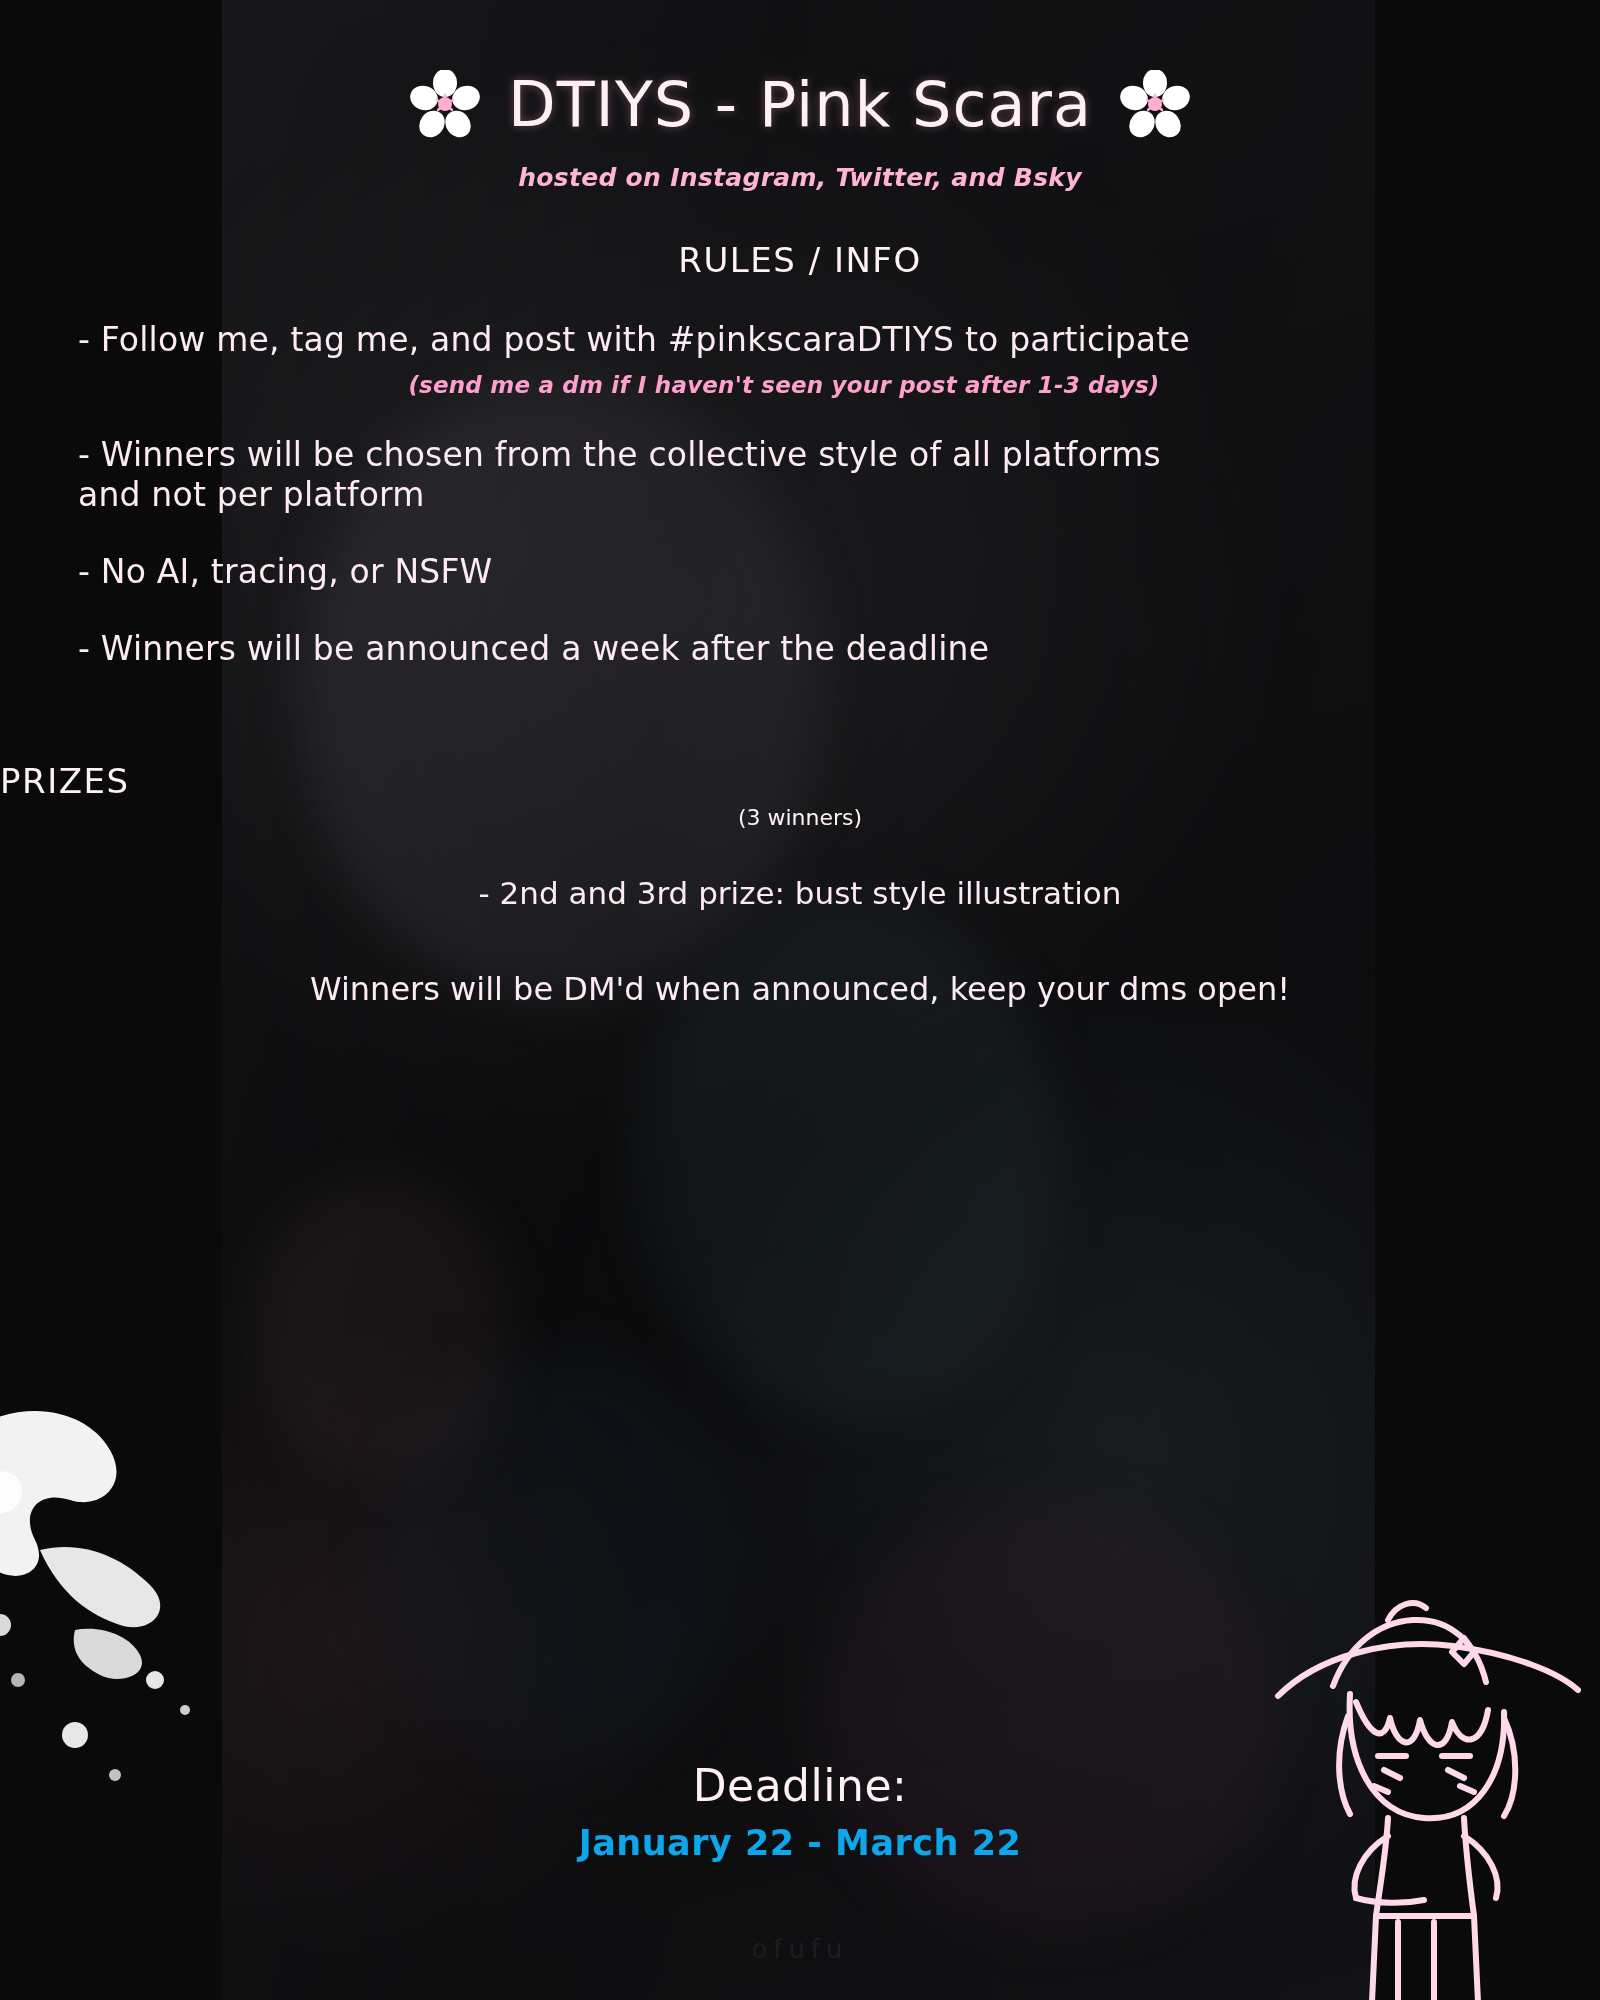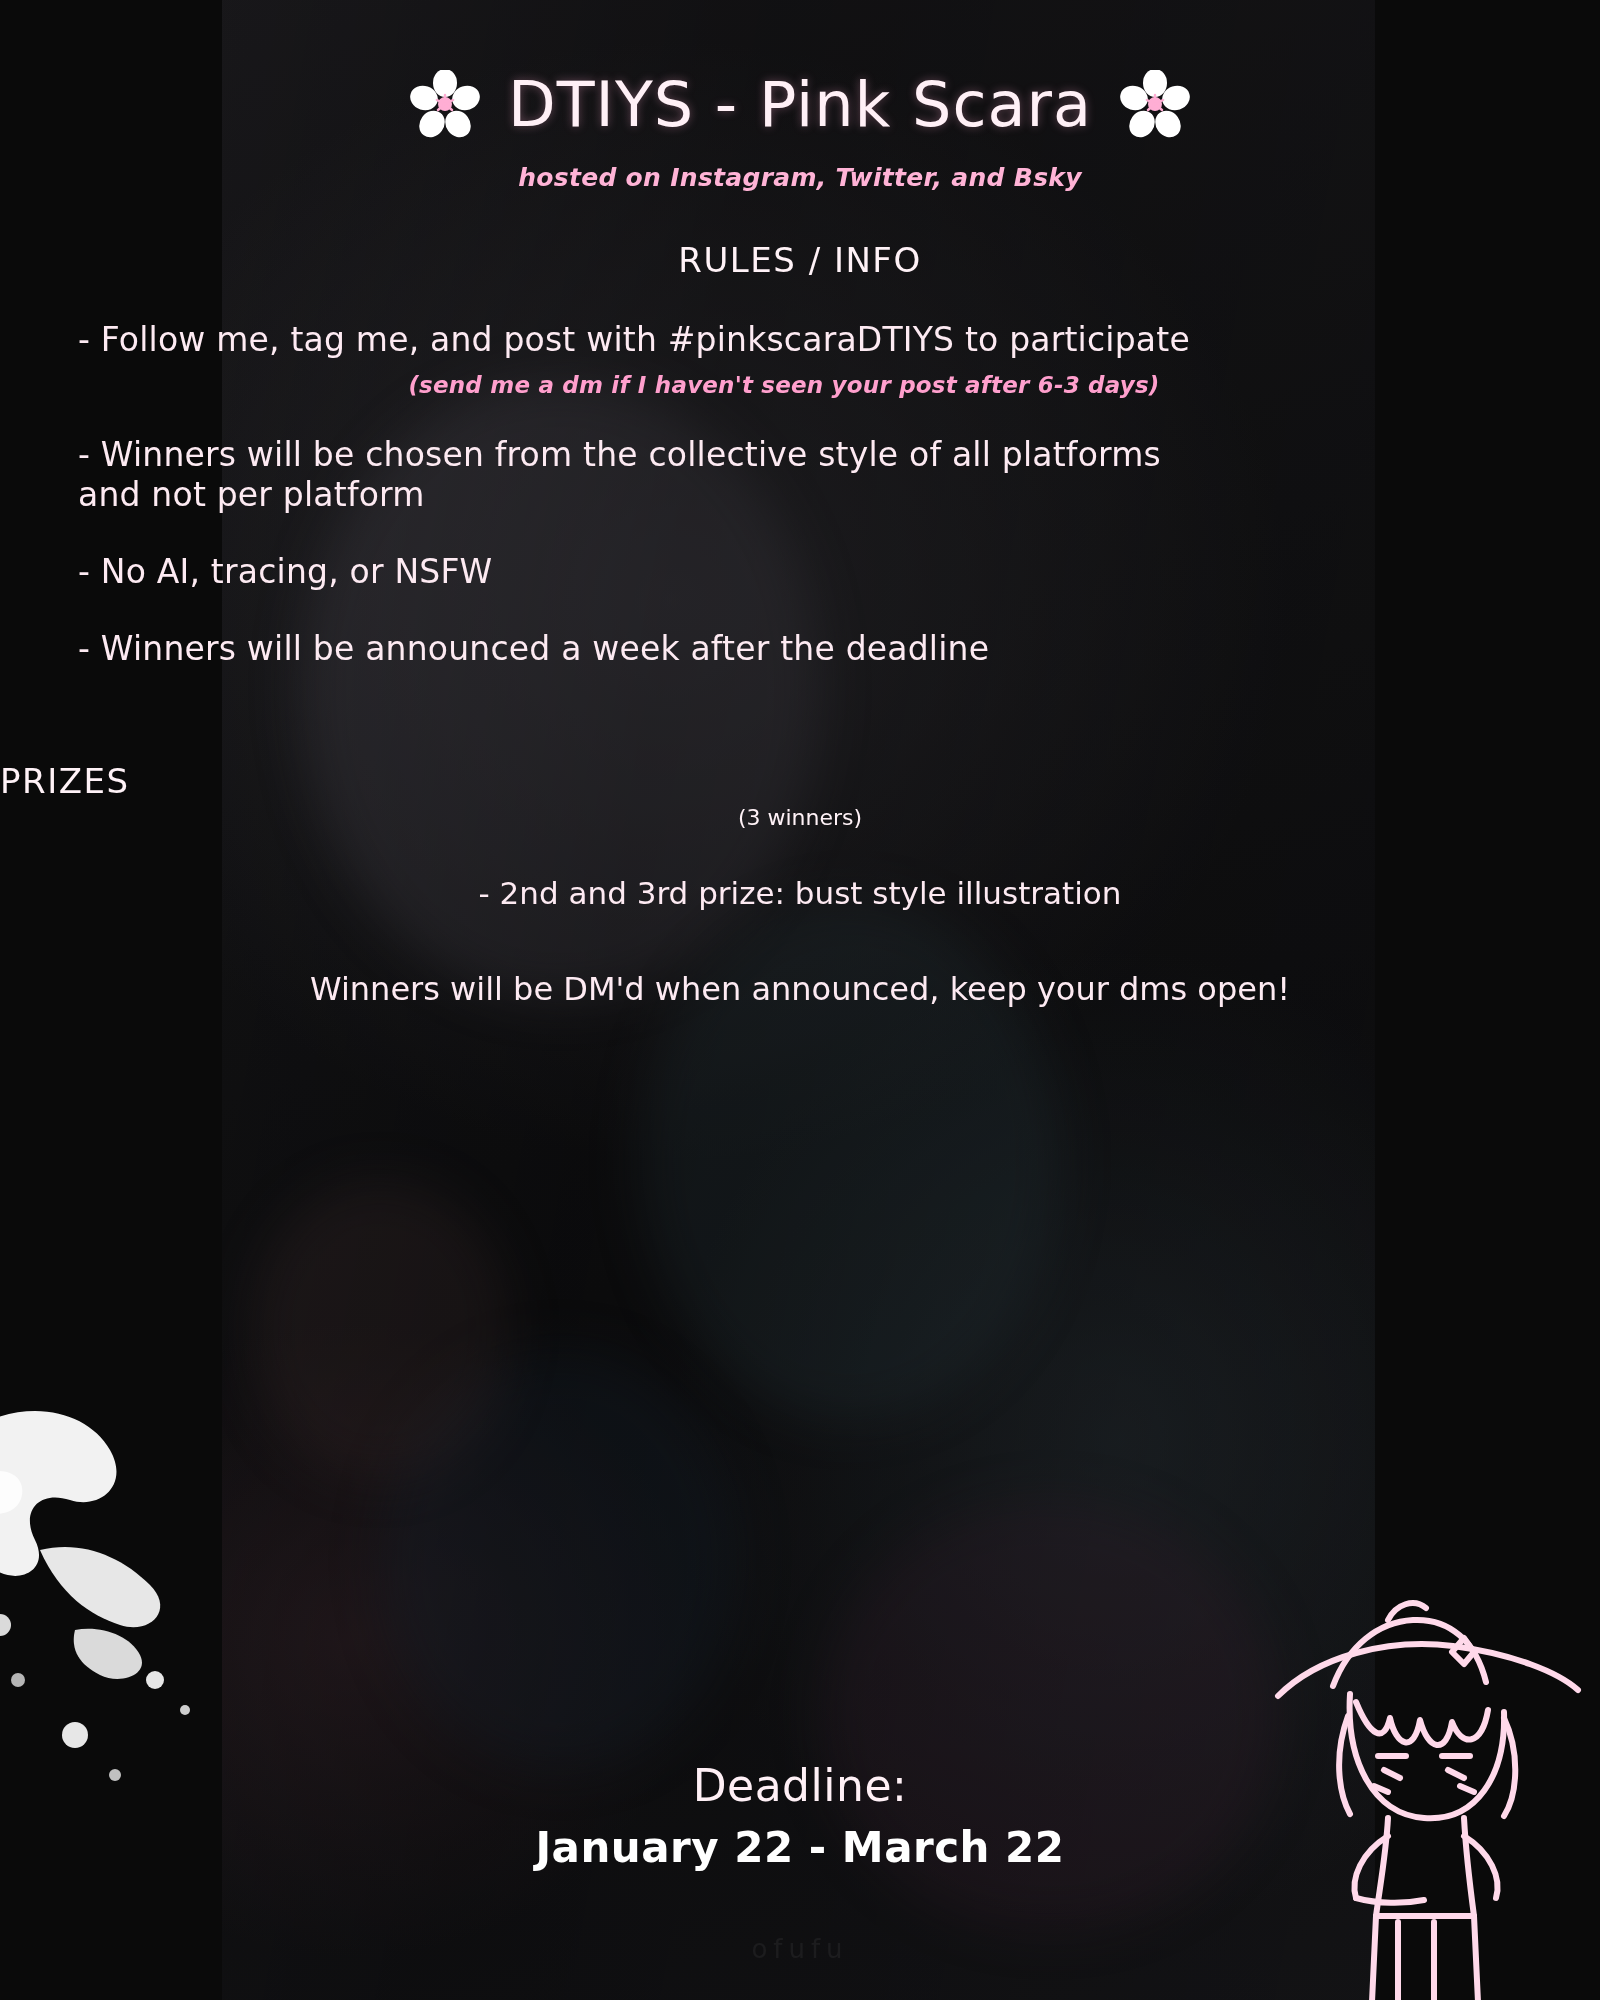--- a/index.html
+++ b/index.html
@@ -184,23 +184,23 @@
     top: 1760px;
     text-align: center;
   }
   .deadline-label {
     font-size: 44px;
     color: #fff0f6;
     letter-spacing: 0.5px;
   }
   .deadline-dates {
     margin-top: 12px;
-    font-size: 42px;
+    font-size: 35px;
     font-weight: bold;
-    color: #ffffff;
+    color: #0ea5e9;
     letter-spacing: 0.5px;
   }
 
   .wm {
     position: absolute;
     left: 0; right: 0;
     bottom: 36px;
     text-align: center;
     font-size: 26px;
     color: rgba(255,255,255,0.055);
@@ -317,21 +317,21 @@
     </div>
 
     <div class="subtitle">hosted on Instagram, Twitter, and Bsky</div>
 
     <div class="section-head">RULES / INFO</div>
 
     <div class="rules">
 
       <div class="rule">
         <span>- Follow me, tag me, and post with #pinkscaraDTIYS to participate</span>
-        <span class="note">(send me a dm if I haven't seen your post after 6-3 days)</span>
+        <span class="note">(send me a dm if I haven't seen your post after 1-3 days)</span>
       </div>
 
 
       <div class="rule">
         <span>- Winners will be chosen from the collective style of all platforms</span><br>
         <span>and not per platform</span>
       </div>
 
       <div class="rule">
         <span>- No AI, tracing, or NSFW</span>

